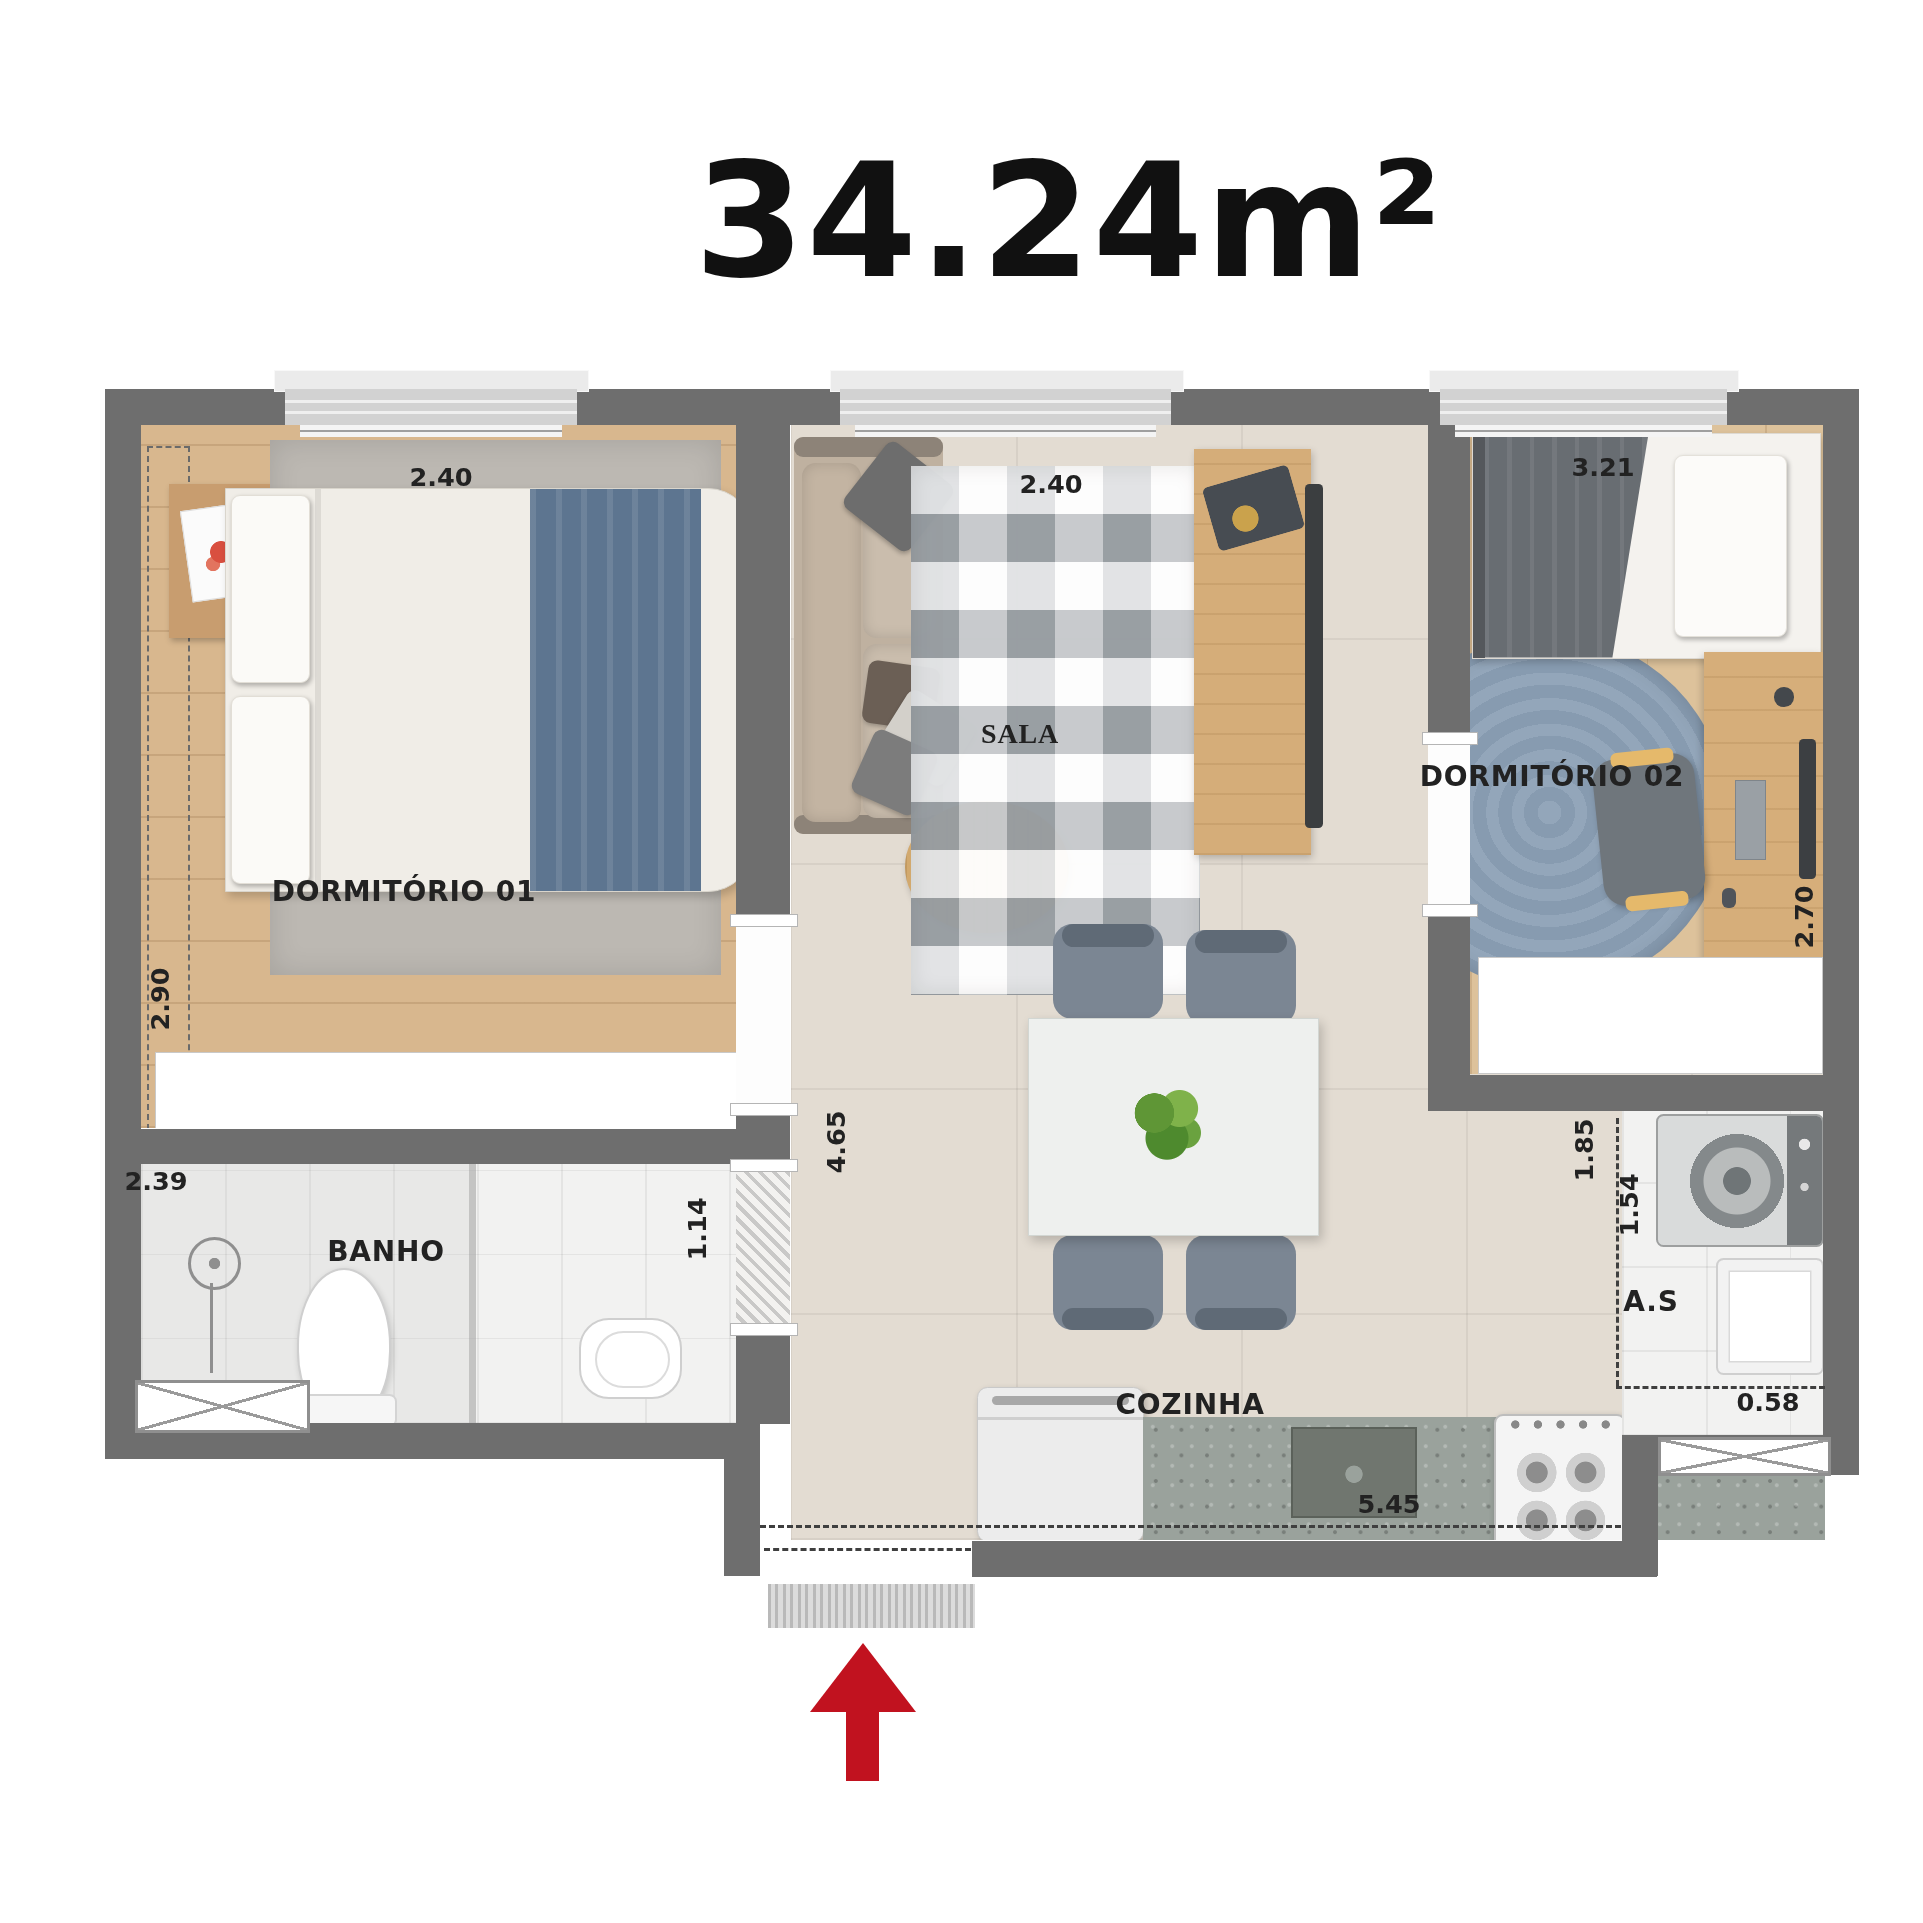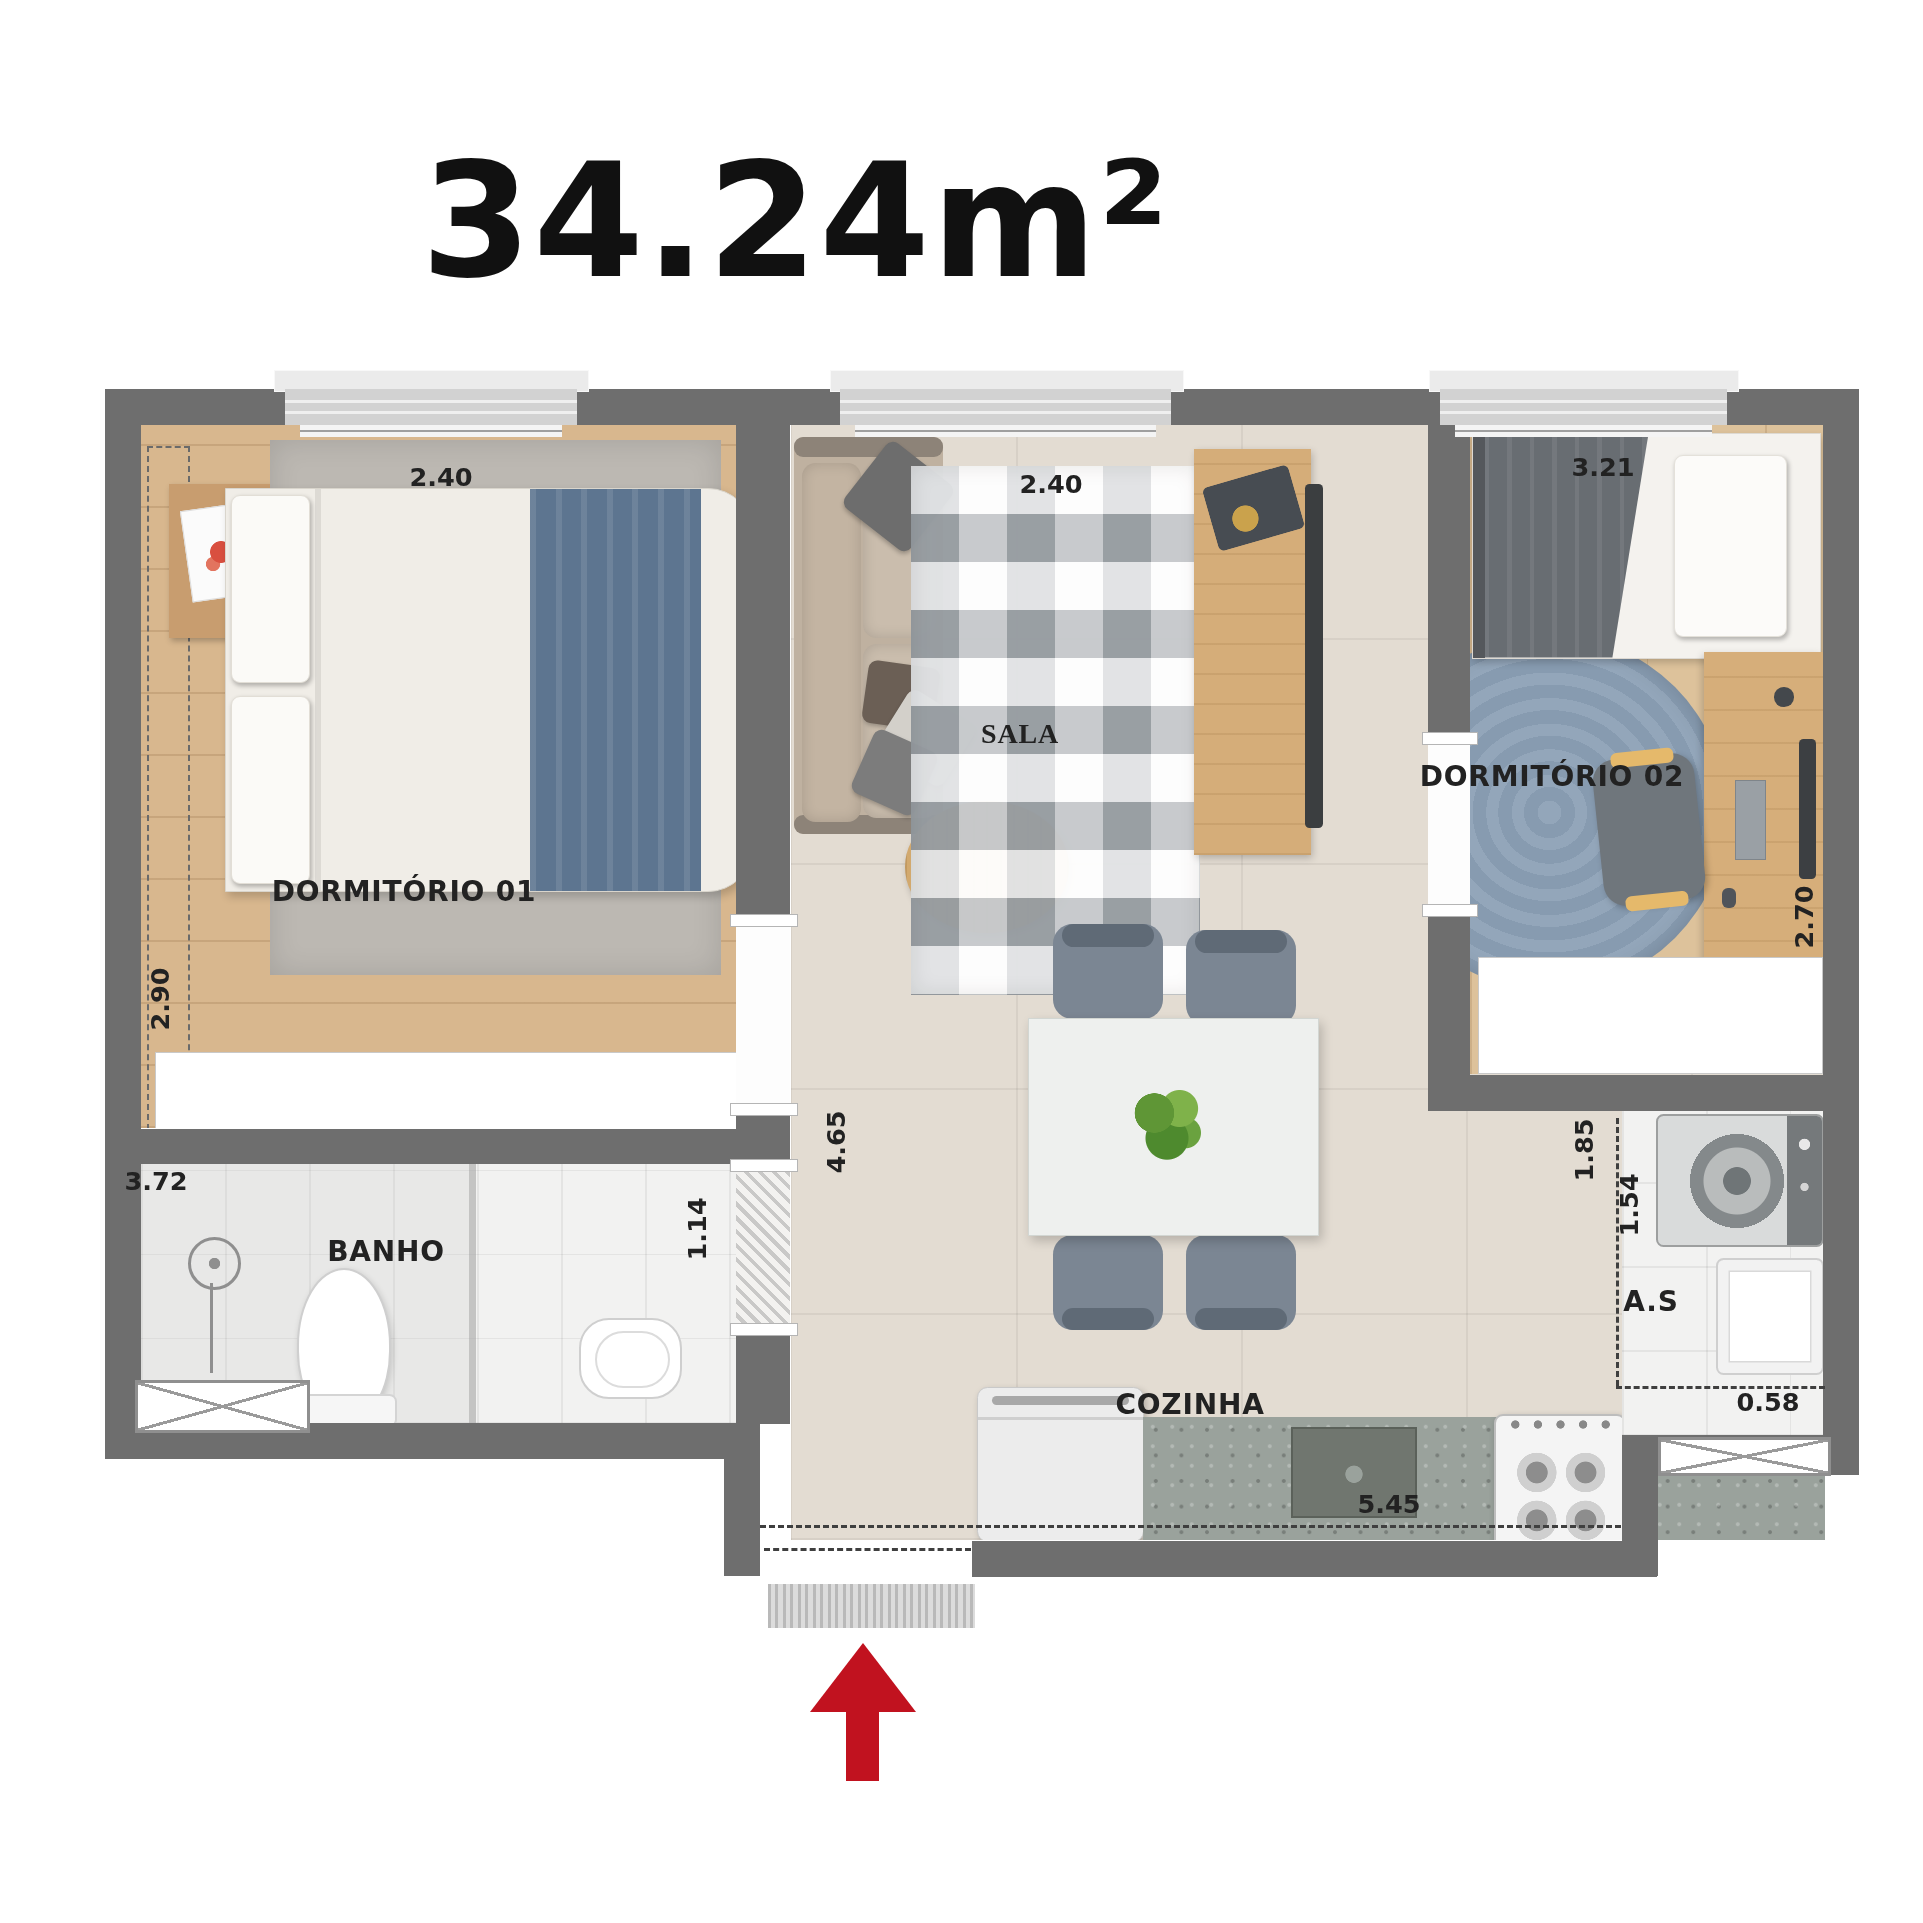--- a/index.html
+++ b/index.html
@@ -5,21 +5,21 @@
   :root{
     --wall:#6e6e6e; --floor-wood:#d8b78e; --floor-wood2:#ddc29b; --floor-tile:#e3dcd2;
     --floor-white:#f2f2f1; --ink:#1d1d1d; --accent-red:#c1121f; --rug-gray:#bcb8b2;
     --blanket-blue:#5d7590; --rug-blue:#92a5b9; --counter:#9aa29c; --furn-wood:#d2a96e;
   }
   html,body{margin:0;padding:0;background:#ffffff;}
   body{width:1924px;height:1924px;position:relative;overflow:hidden;
        font-family:"DejaVu Sans","Liberation Sans",sans-serif;color:var(--ink);}
   .abs{position:absolute;}
   .canvas{position:absolute;left:0;top:0;width:1924px;height:1924px;}
-  .title{position:absolute;left:421px;top:128px;width:1022px;text-align:left;
+  .title{position:absolute;left:421px;top:128px;width:1022px;text-align:right;
          font-size:159px;font-weight:600;letter-spacing:1.5px;color:#111;}
   .wall{position:absolute;background:var(--wall);}
   .room{position:absolute;overflow:hidden;}
   .floor-wood{background-color:var(--floor-wood);
     background-image:repeating-linear-gradient(0deg, rgba(110,70,30,.16) 0 1.5px, transparent 1.5px 62px);}
   .floor-wood-v{background-color:var(--floor-wood2);
     background-image:repeating-linear-gradient(90deg, rgba(110,70,30,.15) 0 1.5px, transparent 1.5px 59px);}
   .floor-tile{background-color:var(--floor-tile);
     background-image:repeating-linear-gradient(0deg, rgba(0,0,0,.055) 0 1.5px, transparent 1.5px 225px),
                      repeating-linear-gradient(90deg, rgba(0,0,0,.055) 0 1.5px, transparent 1.5px 225px);}
@@ -235,21 +235,21 @@
 
   <div class="lbl" style="left:404px;top:891px;">DORMITÓRIO 01</div>
   <div class="lbl" style="left:386px;top:1251px;">BANHO</div>
   <div class="lbl" style="left:1020px;top:734px;font-family:Liberation Serif, serif;">SALA</div>
   <div class="lbl" style="left:1552px;top:776px;">DORMITÓRIO 02</div>
   <div class="lbl" style="left:1190px;top:1404px;">COZINHA</div>
   <div class="lbl" style="left:1651px;top:1301px;">A.S</div>
 
   <div class="dim" style="left:441px;top:477px;">2.40</div>
   <div class="dim dimv" style="left:160px;top:999px;">2.90</div>
-  <div class="dim" style="left:156px;top:1181px;">3.72</div>
+  <div class="dim" style="left:156px;top:1181px;">2.39</div>
   <div class="dim dimv" style="left:697px;top:1229px;">1.14</div>
   <div class="dim dimv" style="left:836px;top:1142px;">4.65</div>
   <div class="dim" style="left:1051px;top:484px;">2.40</div>
   <div class="dim" style="left:1603px;top:467px;">3.21</div>
   <div class="dim dimv" style="left:1804px;top:917px;">2.70</div>
   <div class="dim dimv" style="left:1584px;top:1150px;">1.85</div>
   <div class="dim dimv" style="left:1629px;top:1205px;">1.54</div>
   <div class="dim" style="left:1768px;top:1402px;">0.58</div>
   <div class="dim" style="left:1389px;top:1504px;">5.45</div>
 

